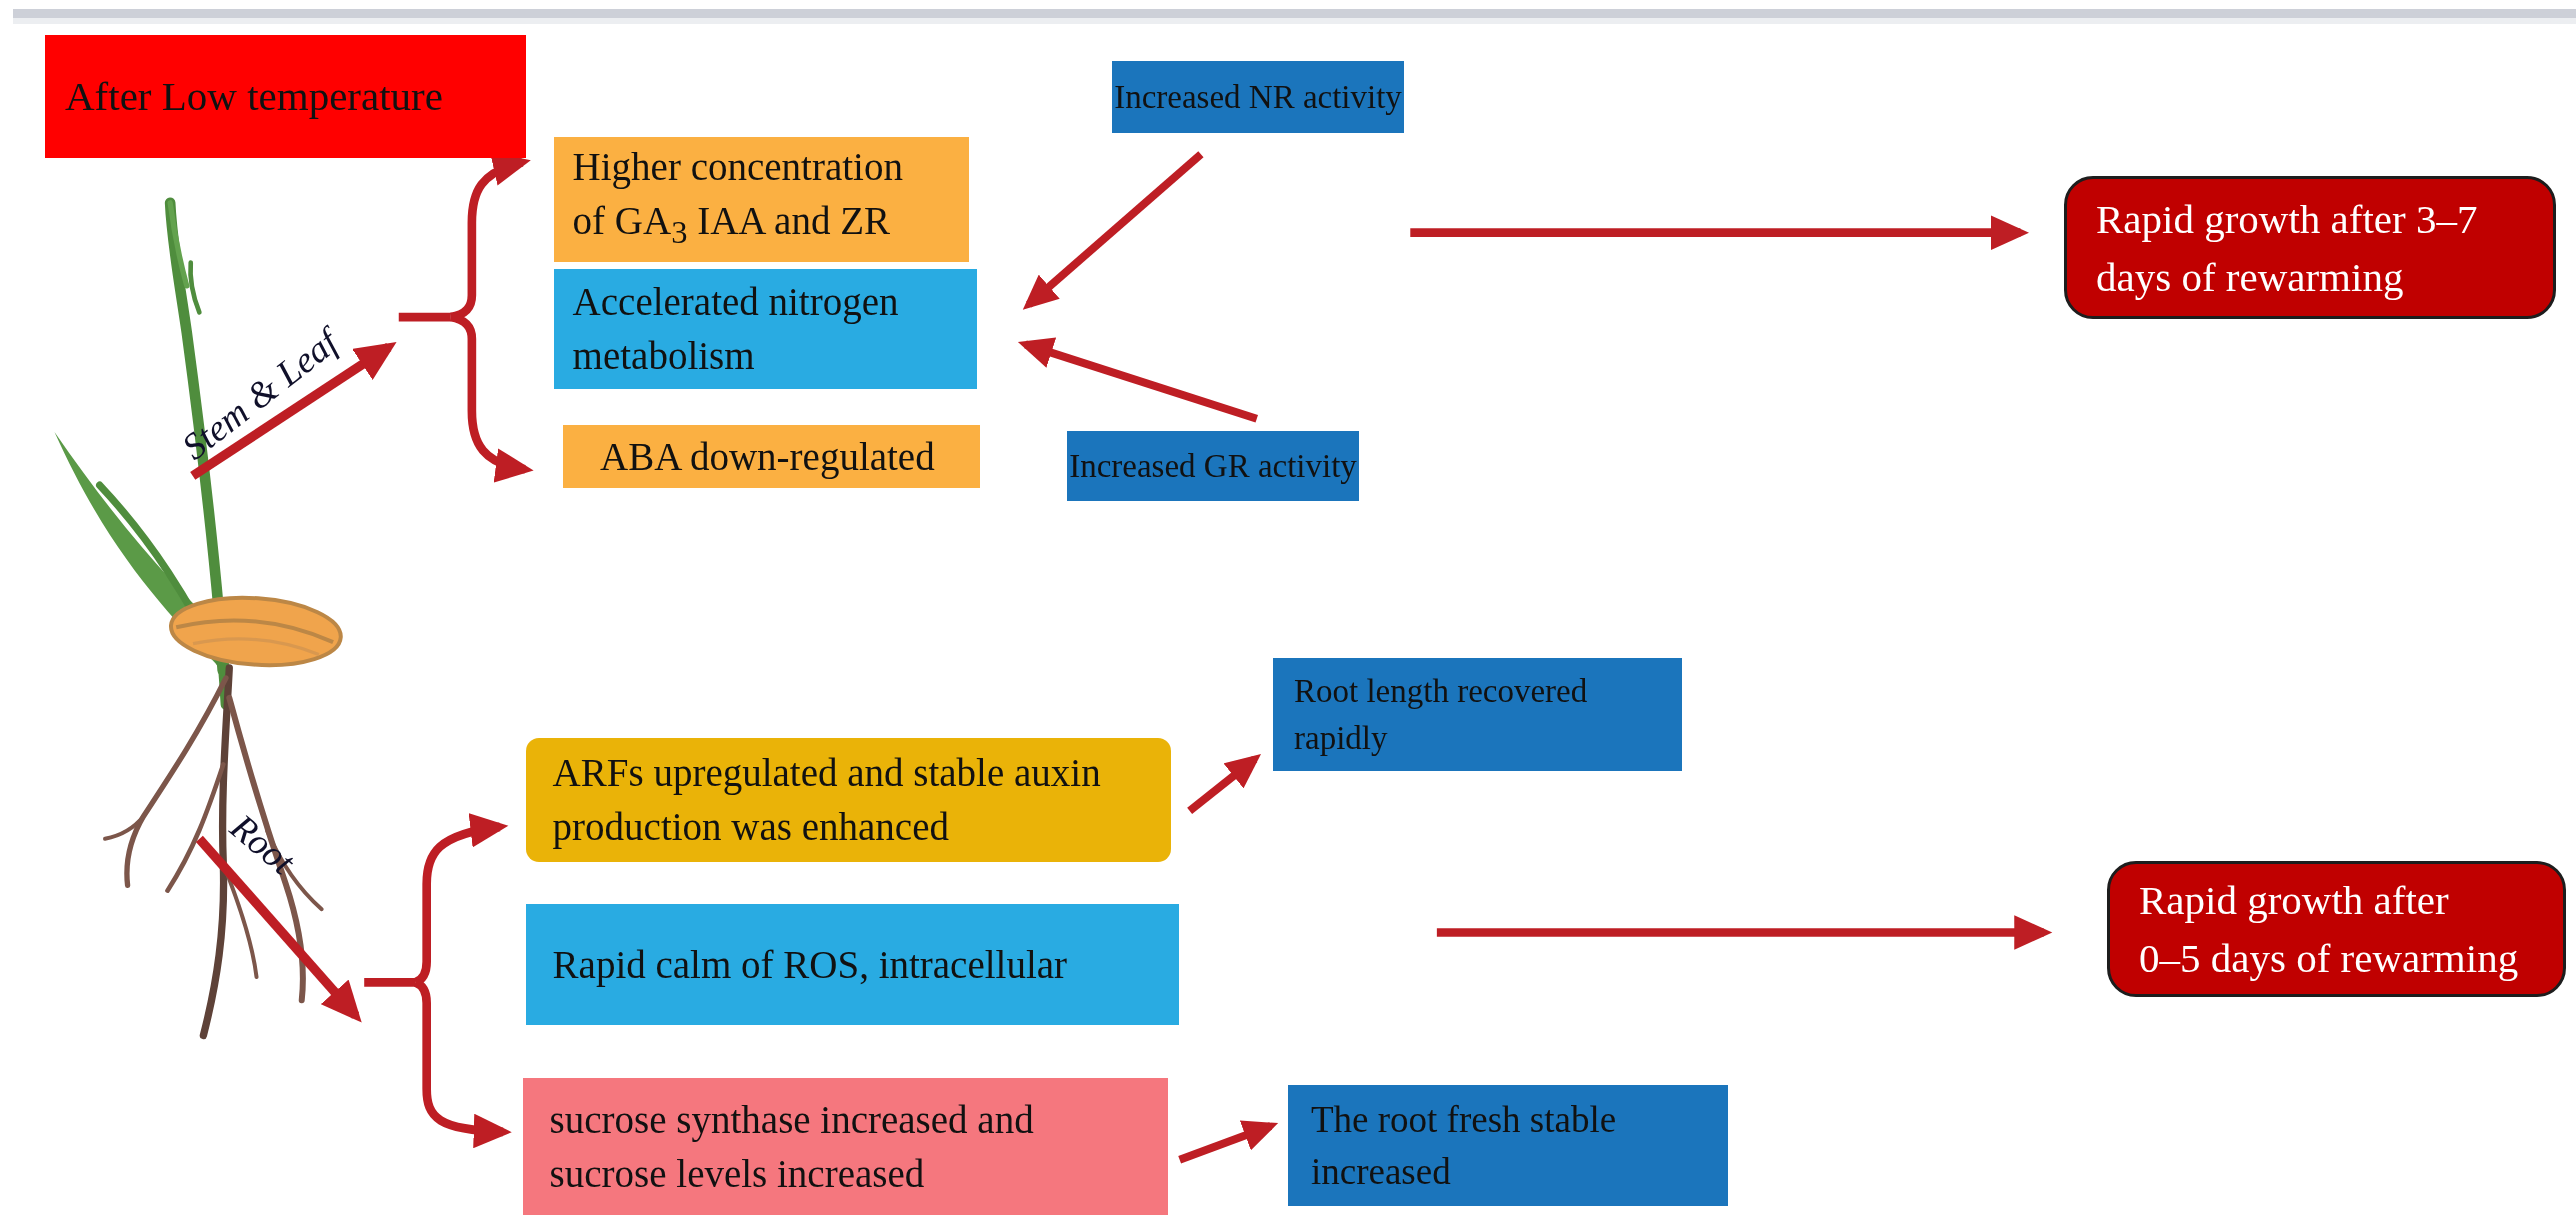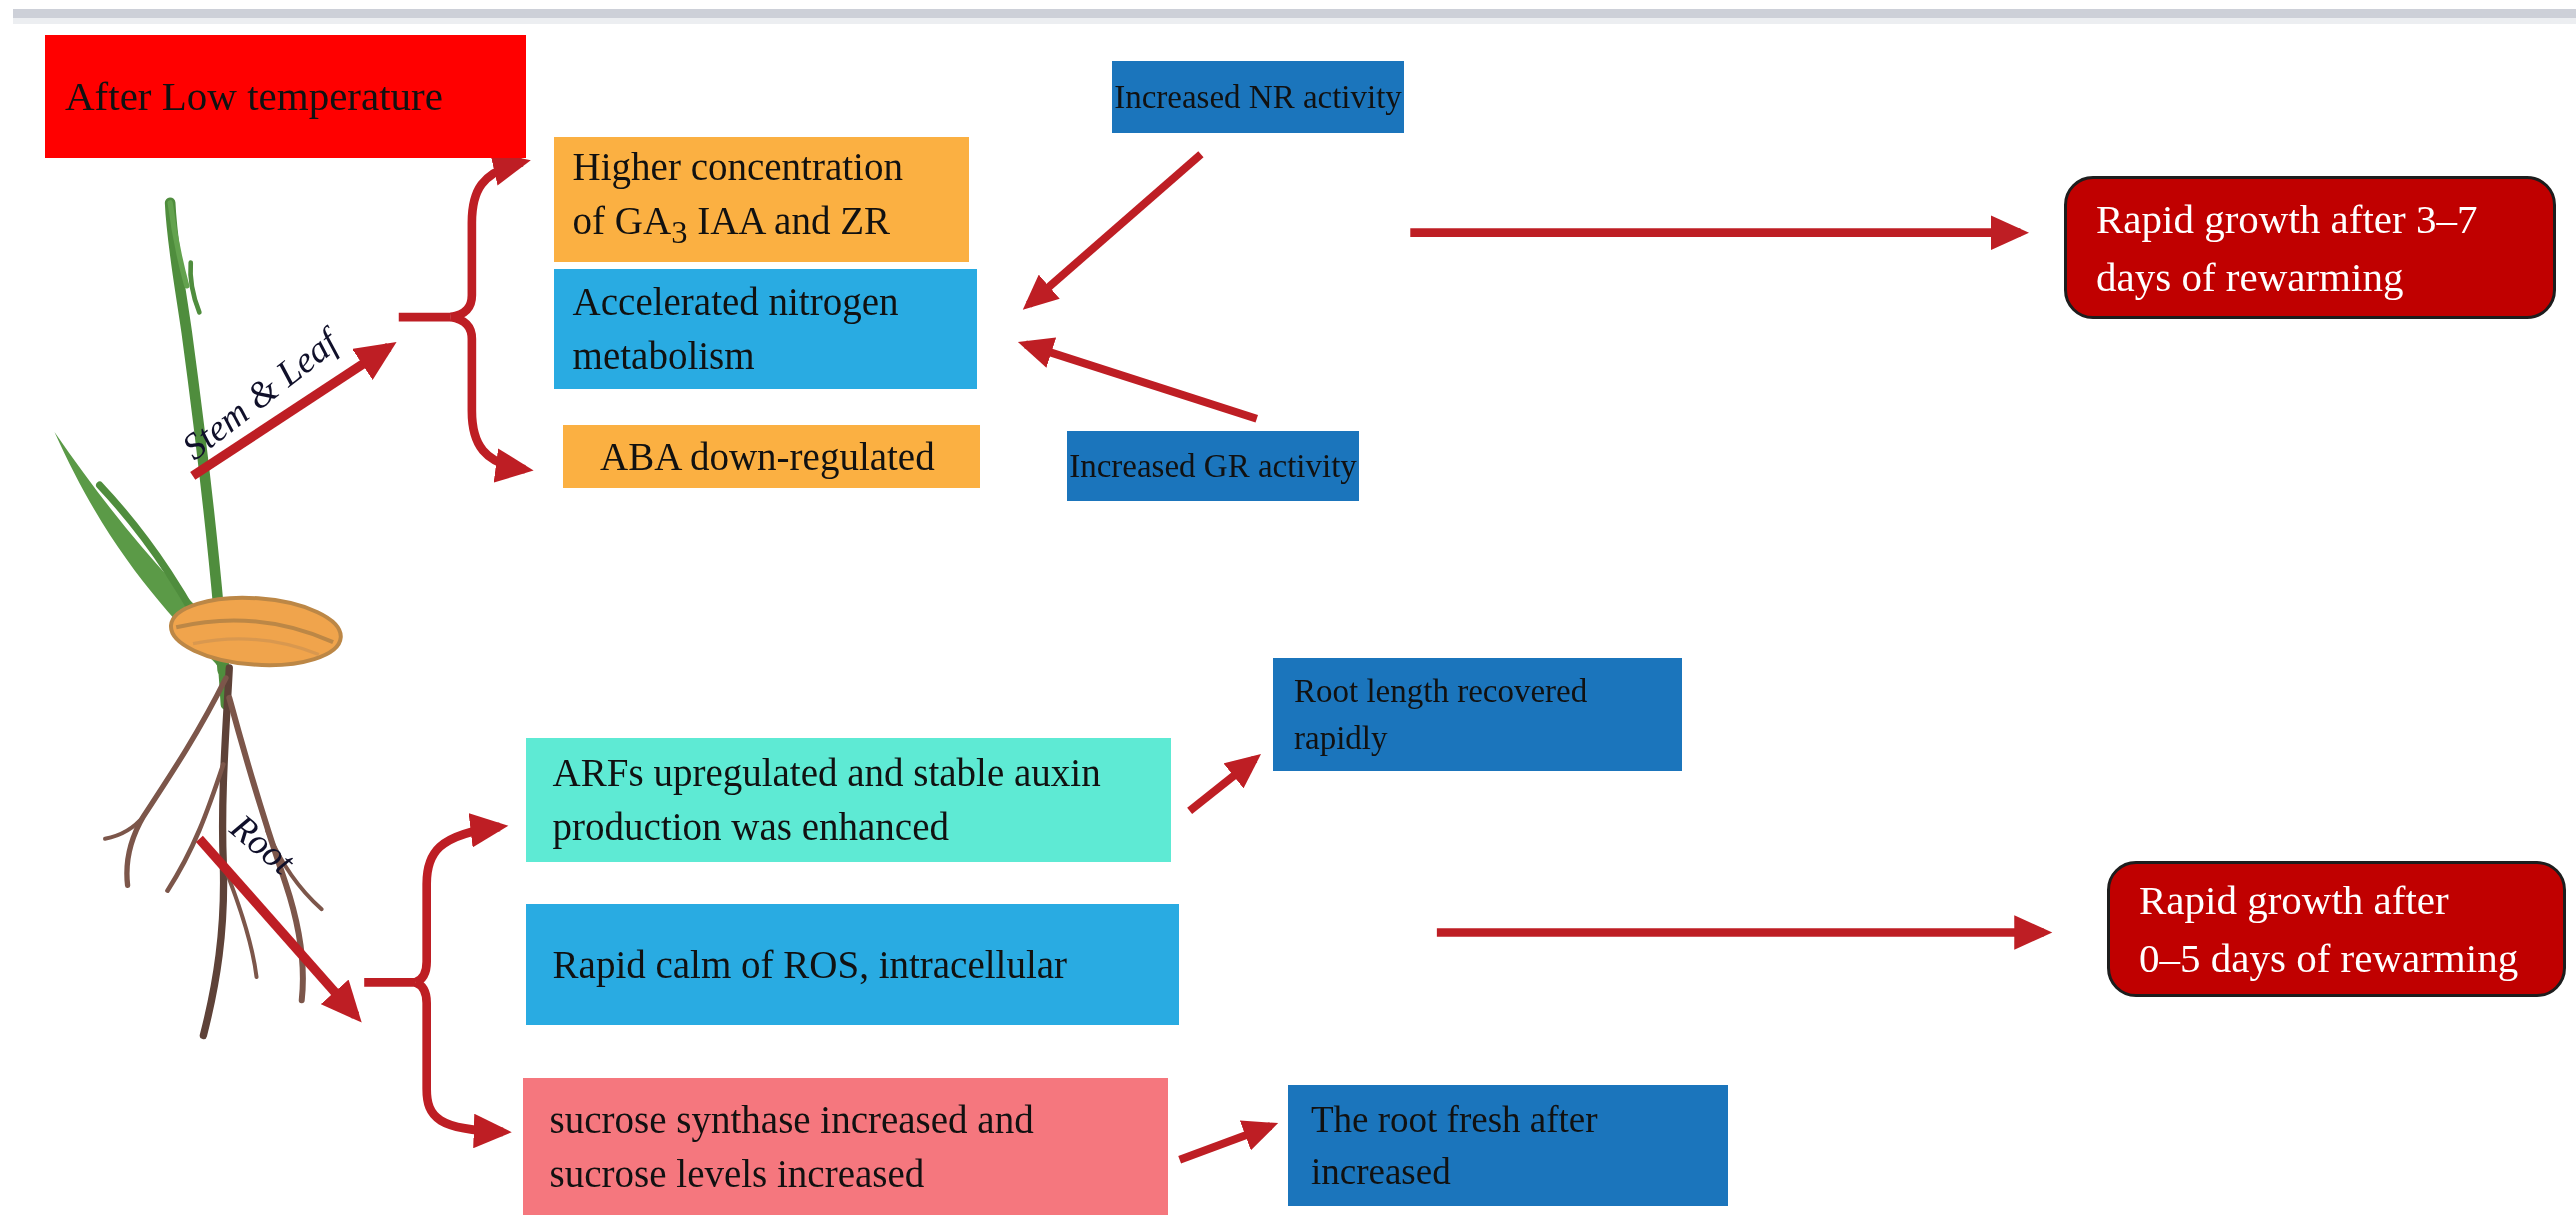--- a/index.html
+++ b/index.html
@@ -13,21 +13,21 @@
   .node .ln{display:block;}
   .stress{left:45px;top:35px;width:481px;height:123px;background:#ff0000;font-size:41px;line-height:57px;padding-left:20px;}
   .hormones{left:554px;top:114px;width:415px;height:125px;background:#fbb042;font-size:39px;line-height:54px;padding-left:18.6px;margin-top:23px;}
   .nitrogen{left:554px;top:269px;width:423px;height:120px;background:#29abe2;font-size:39px;line-height:54px;padding-left:18.6px;}
   .aba{left:563px;top:425px;width:417px;height:63px;background:#fbb042;font-size:39px;padding-left:37px;justify-content:center;}
   .nr{left:1112px;top:61px;width:292px;height:72px;background:#1b75bc;font-size:33px;align-items:center;justify-content:center;}
   .gr{left:1067px;top:431px;width:292px;height:70px;background:#1b75bc;font-size:33px;align-items:center;justify-content:center;}
   .outcome{background:#c00000;color:#ffffff;border:3.3px solid #1d1d1d;border-radius:29px;font-size:41px;line-height:58px;padding-left:29px;}
   .outcome-stem{left:2064px;top:176px;width:492px;height:143px;}
   .outcome-root{left:2107px;top:861px;width:459px;height:136px;}
-  .arfs{left:526px;top:738px;width:645px;height:124px;background:#5eead4;font-size:39px;line-height:54px;padding-left:26.6px;}
+  .arfs{left:526px;top:738px;width:645px;height:124px;background:#eab308;font-size:39px;line-height:54px;padding-left:26.6px;border-radius:13px;}
   .ros{left:526px;top:904px;width:653px;height:121px;background:#29abe2;font-size:39px;line-height:54px;padding-left:26.6px;gap:20px;}
   .sucrose{left:523px;top:1078px;width:645px;height:137px;background:#f5777e;font-size:39px;line-height:54px;padding-left:26.6px;}
   .rootlen{left:1273px;top:658px;width:409px;height:113px;background:#1b75bc;font-size:33px;line-height:47px;padding-left:21px;}
   .freshweight{left:1288px;top:1085px;width:440px;height:121px;background:#1b75bc;font-size:37px;line-height:52px;padding-left:23px;}
   .pathlabel{position:absolute;font-style:italic;font-size:37px;color:#10102a;white-space:nowrap;}
   .lbl-stemleaf{left:160px;top:352px;width:253px;transform:rotate(-38deg);transform-origin:center;}
   .lbl-root{left:219px;top:847px;width:146px;transform:rotate(40deg);transform-origin:center;}
   svg.overlay{position:absolute;left:0;top:0;pointer-events:none;}
 </style>
 </head>
@@ -143,21 +143,21 @@
     <span class="ln">sucrose synthase increased and</span>
     <span class="ln">sucrose levels increased</span>
   </div>
 
   <div class="node rootlen">
     <span class="ln">Root length recovered</span>
     <span class="ln">rapidly</span>
   </div>
 
   <div class="node freshweight">
-    <span class="ln">The root fresh after</span>
+    <span class="ln">The root fresh stable</span>
     <span class="ln">increased</span>
   </div>
 
   <div class="node outcome outcome-root">
     <span class="ln">Rapid growth after</span>
     <span class="ln">0–5 days of rewarming</span>
   </div>
 
   <div class="pathlabel lbl-stemleaf">Stem &amp; Leaf</div>
   <div class="pathlabel lbl-root">Root</div>

